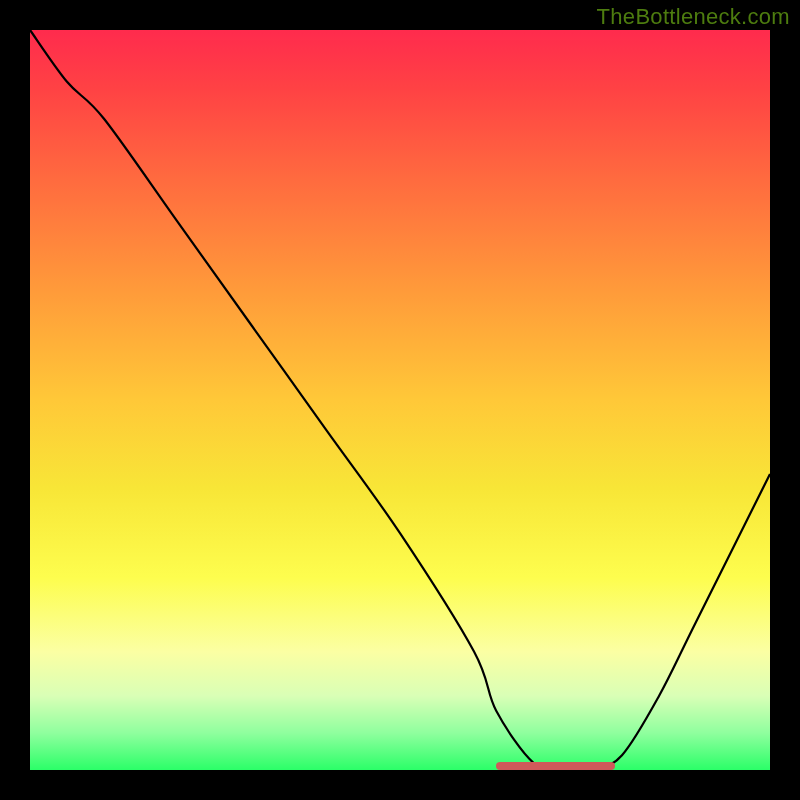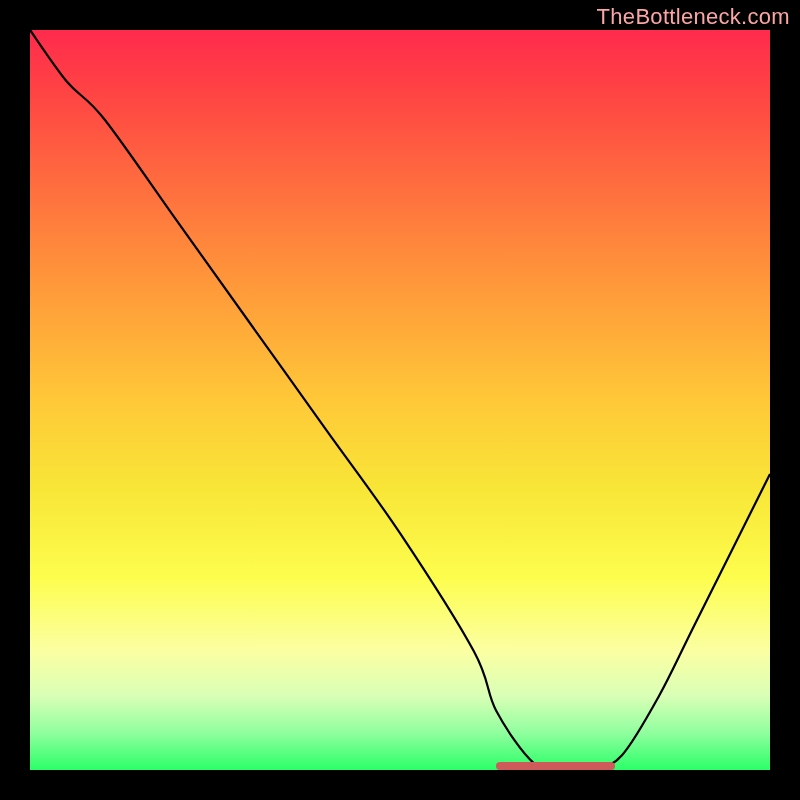--- a/index.html
+++ b/index.html
@@ -34,21 +34,21 @@
       #fbffa3 84%,
       #d9ffb6 90%,
       #8fff9e 95%,
       #2bff68 100%
     );
   }
   .watermark {
     position: absolute;
     top: 4px;
     right: 10px;
-    color: #fca5a5;
+    color: #4d7c0f;
     font-size: 22px;
     font-weight: 500;
     letter-spacing: 0.3px;
   }
   svg.curve {
     position: absolute;
     left: 0;
     top: 0;
     width: 740px;
     height: 740px;

